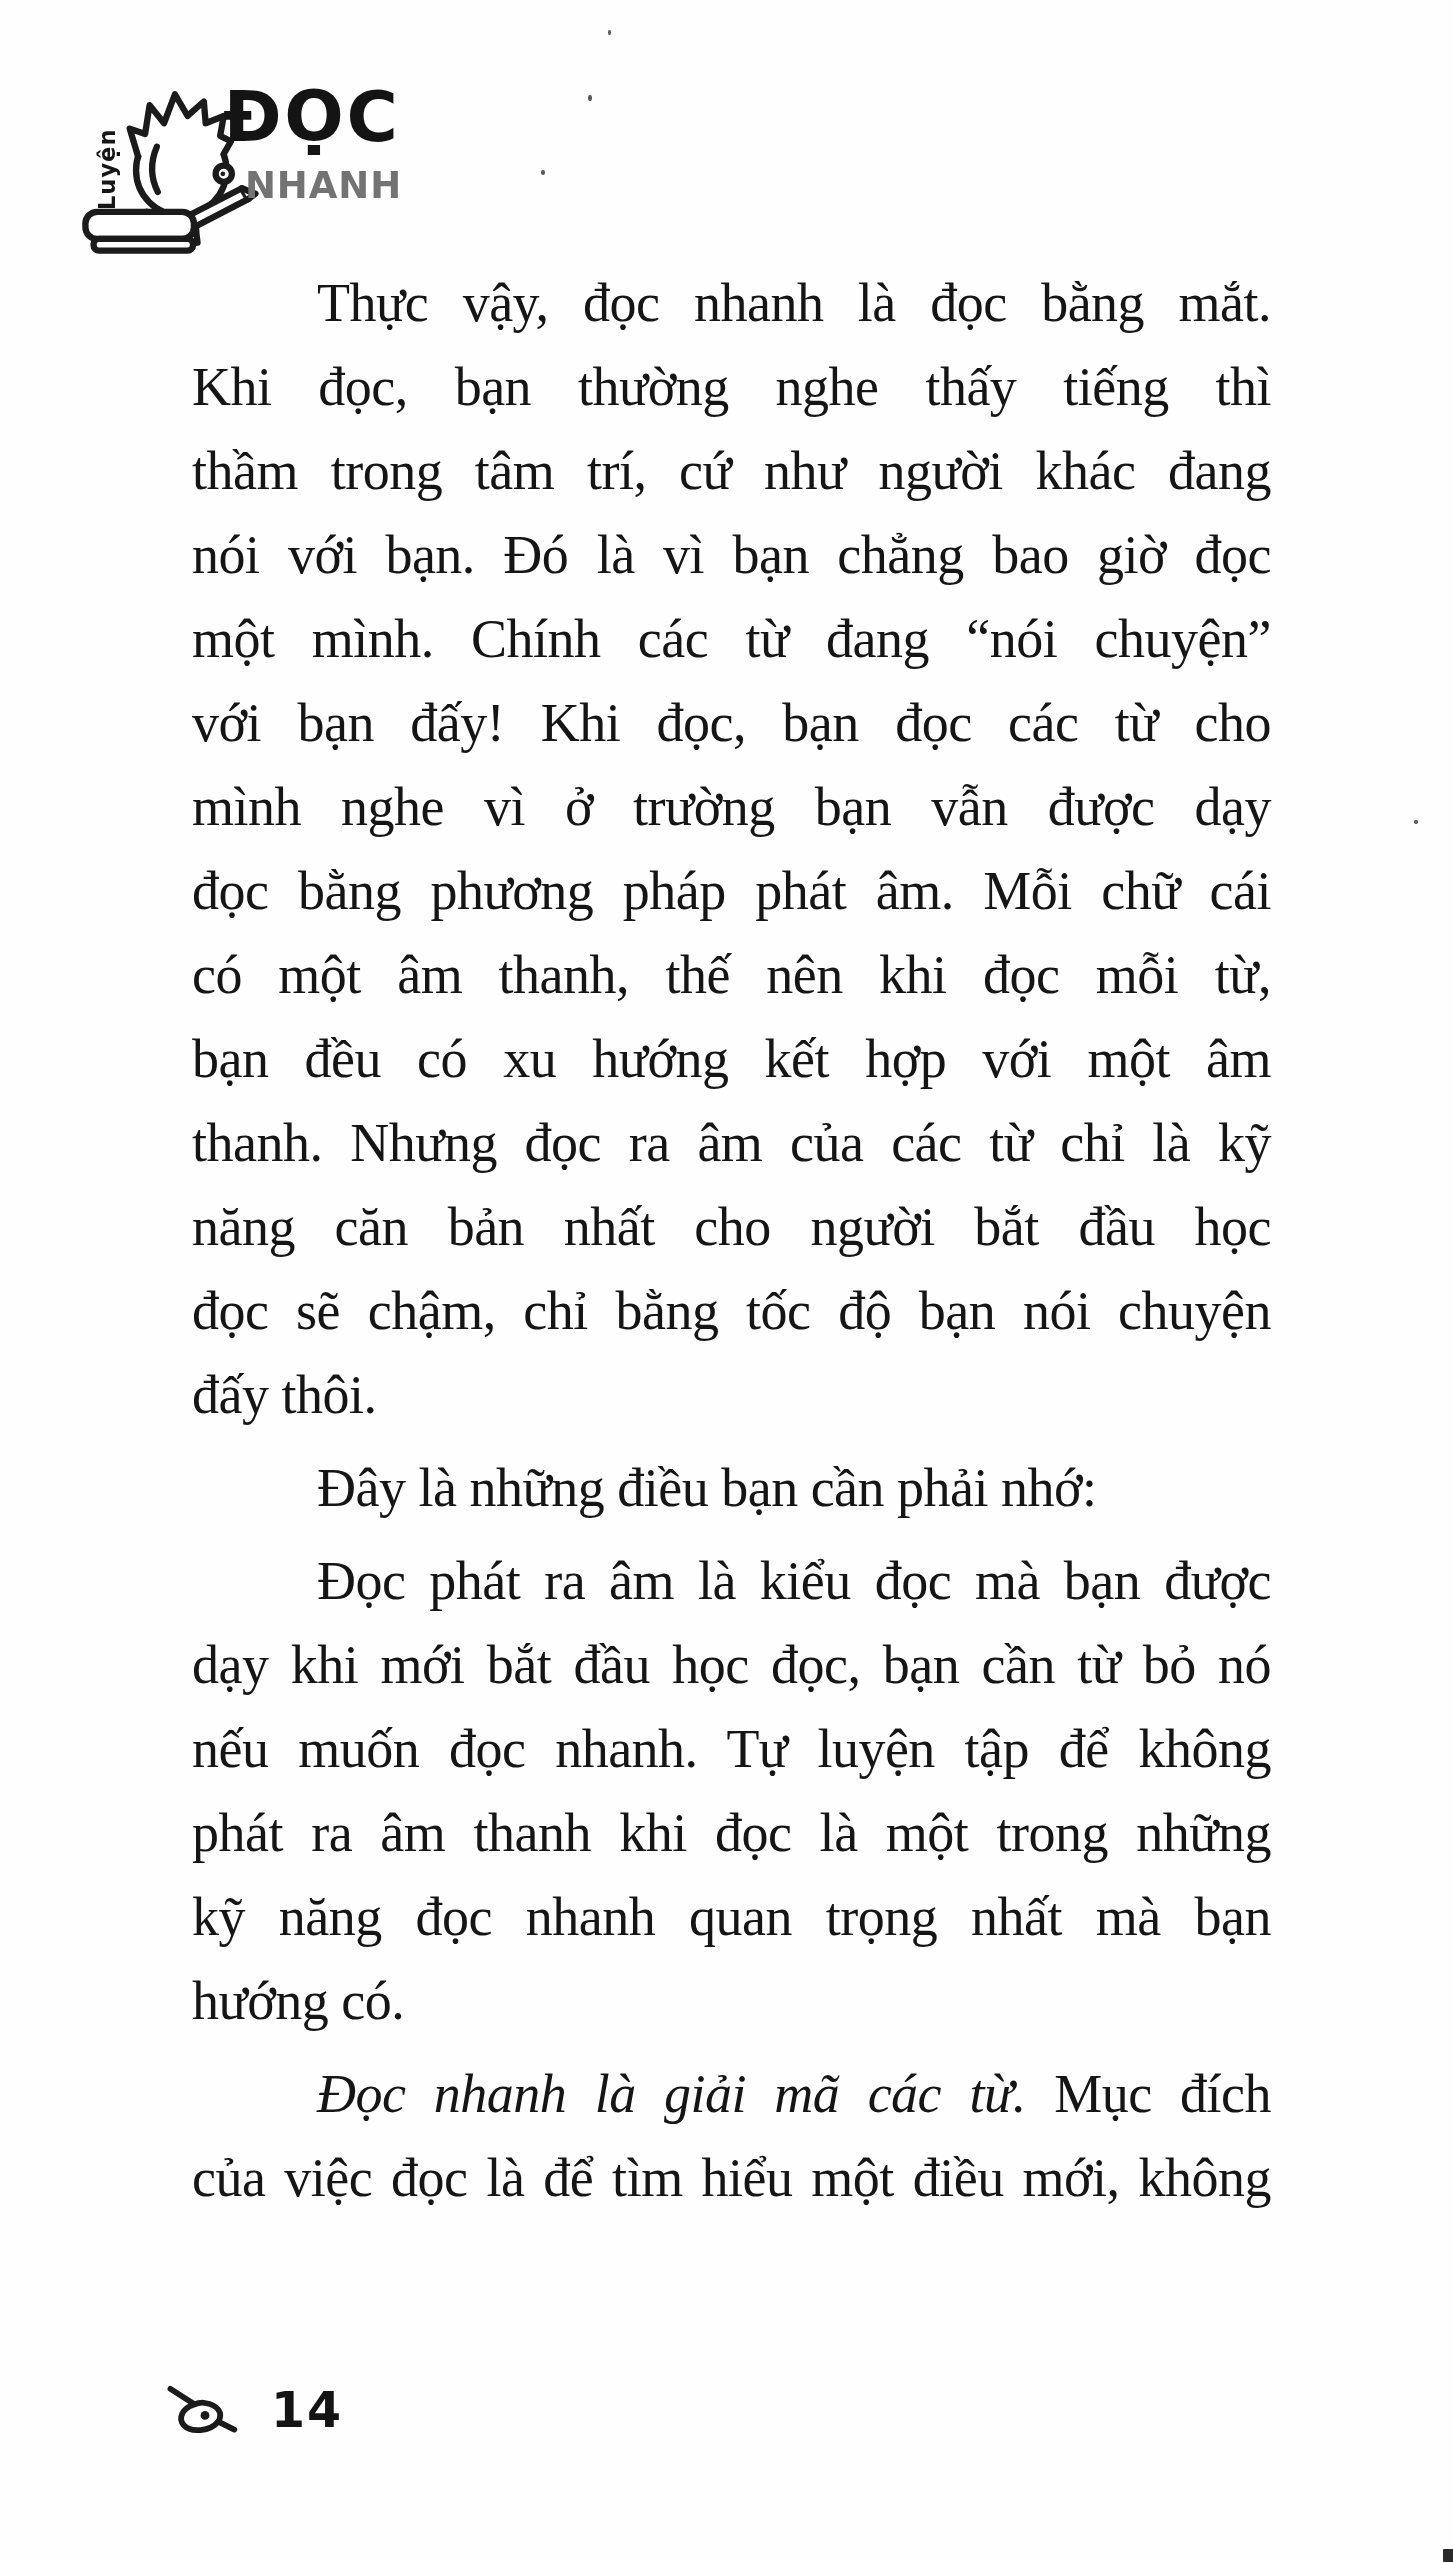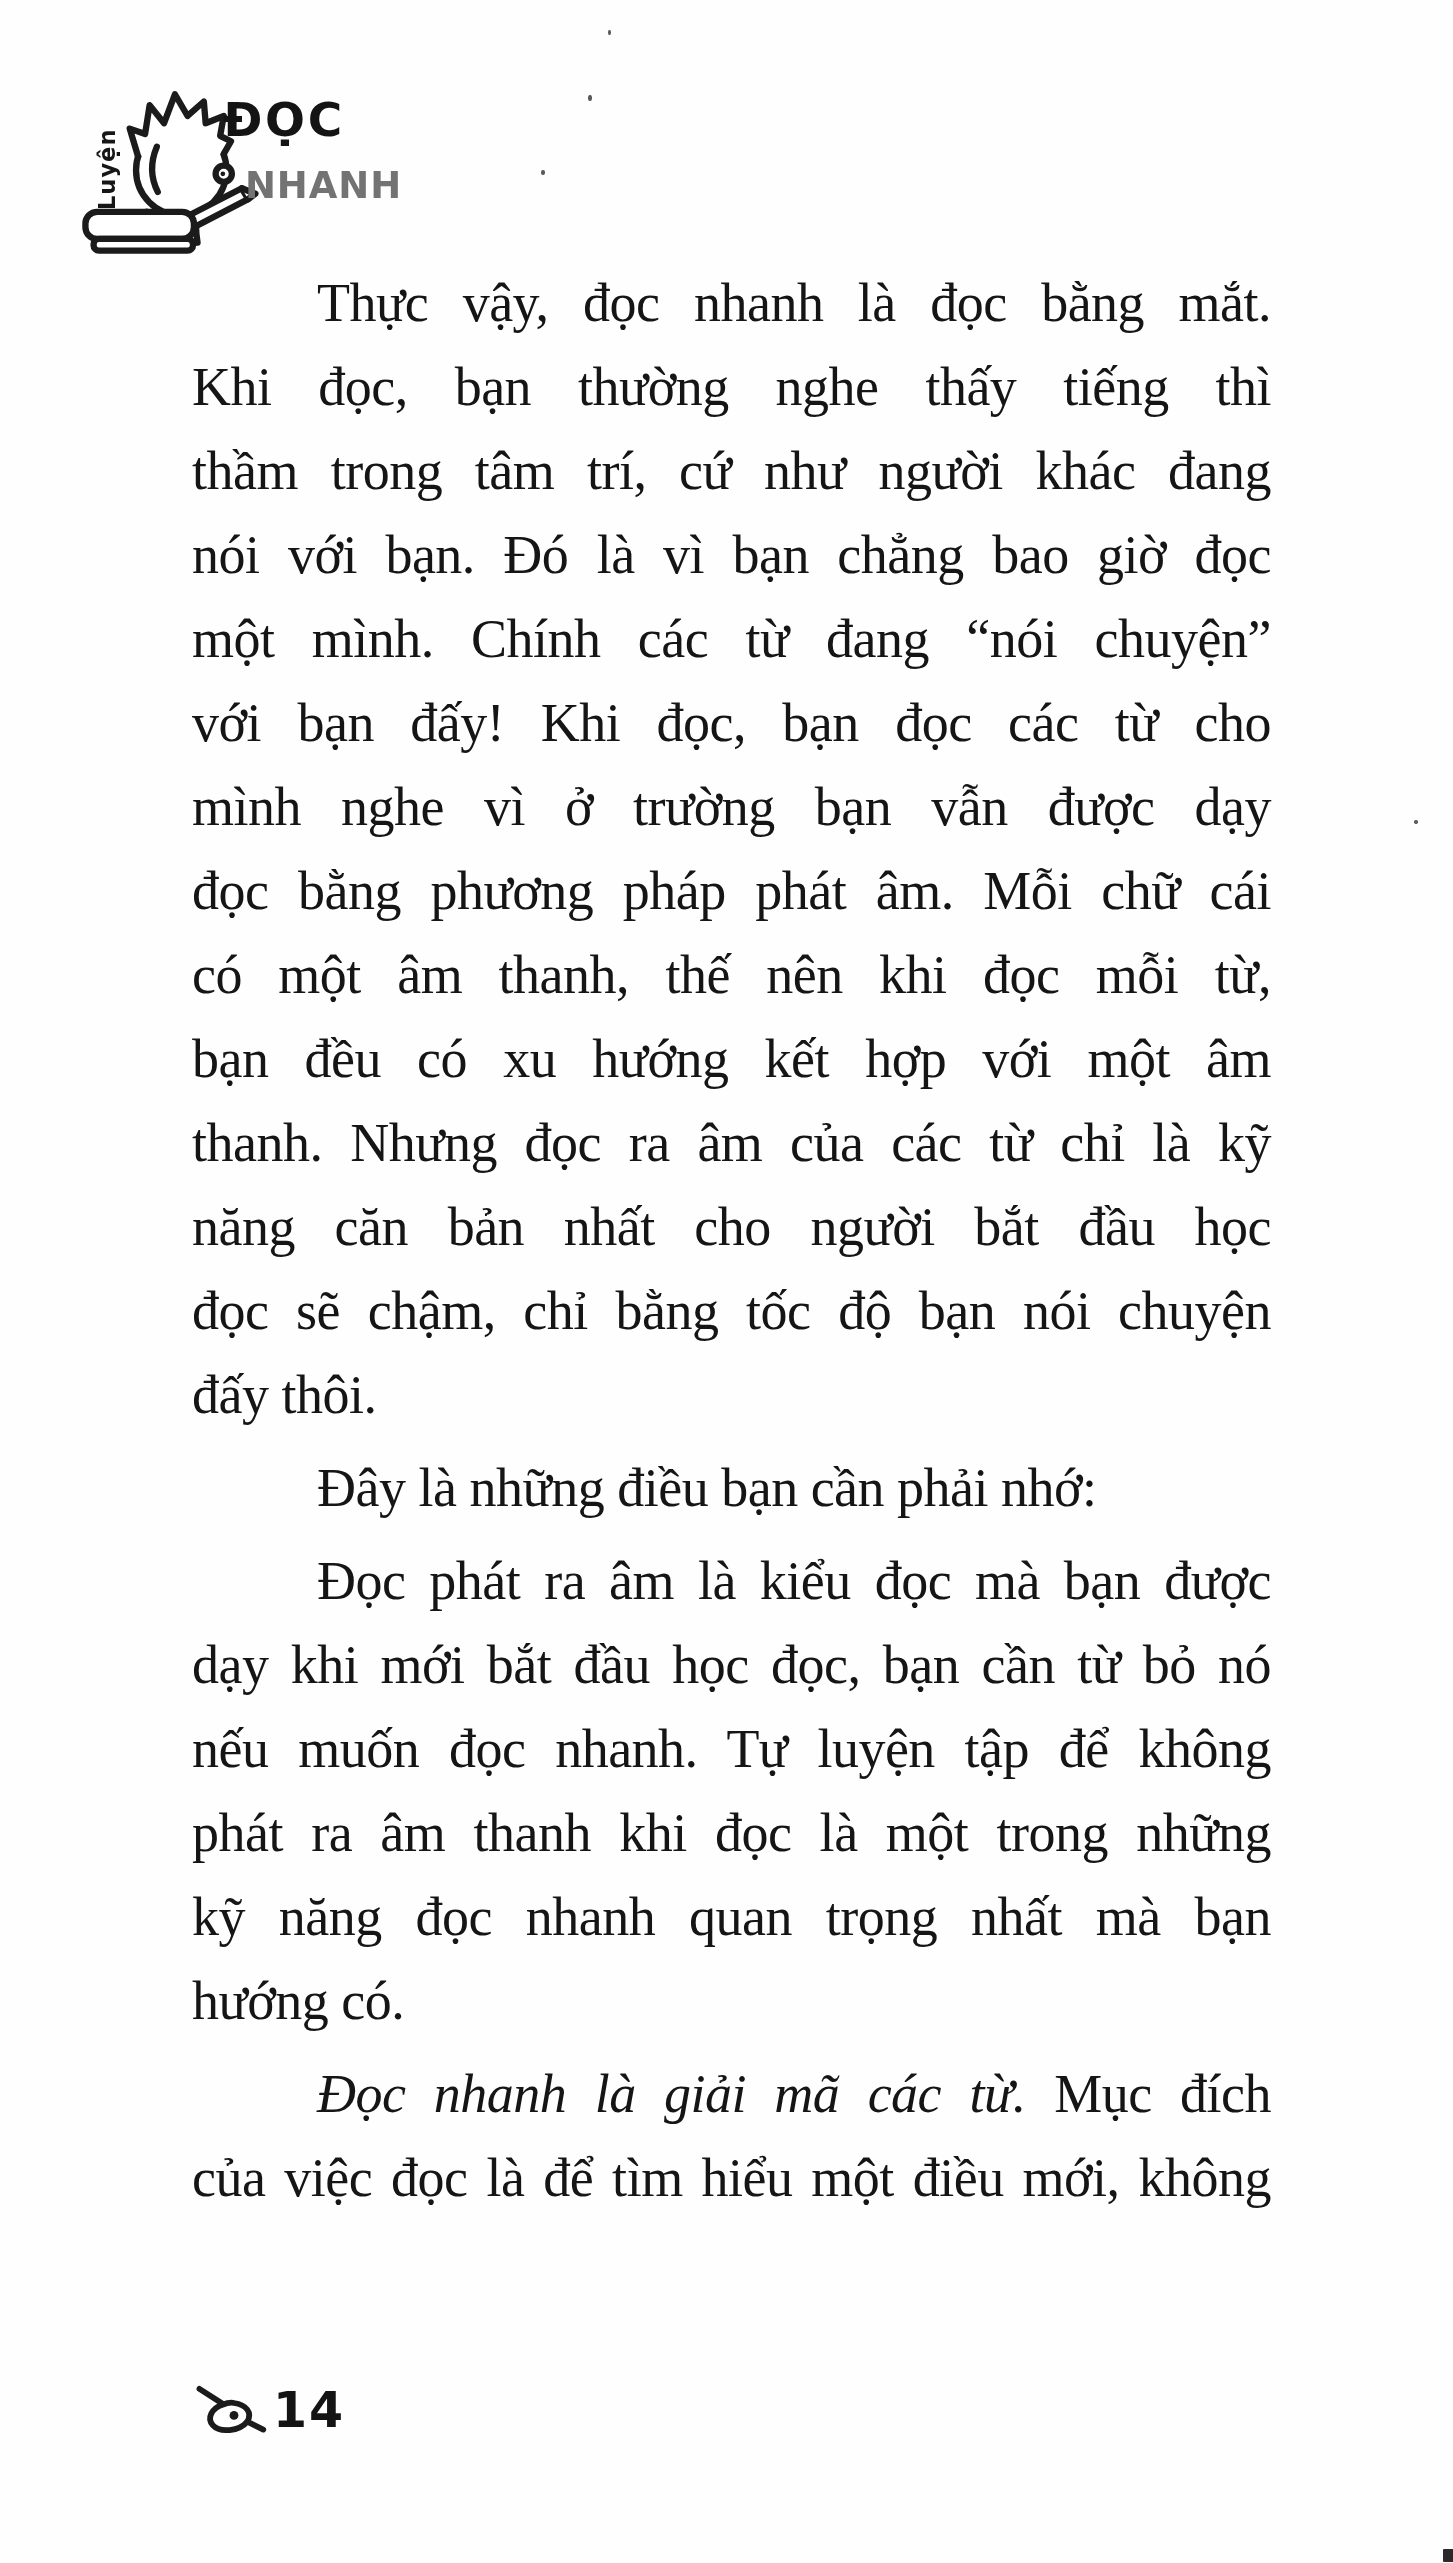--- a/index.html
+++ b/index.html
@@ -16,43 +16,43 @@
   
   .logo{position:absolute;left:0;top:0;width:435px;height:281px;}
   .logo-vertical{
     position:absolute;left:94px;top:105px;height:105px;
     writing-mode:vertical-rl;transform:rotate(180deg);
     font-family:"DejaVu Sans",sans-serif;font-weight:bold;
     font-size:22.7px;letter-spacing:0.9px;color:#161616;
   }
   .logo-boy{position:absolute;left:80px;top:78px;width:179px;height:179px;}
   .logo-title-top{
-    position:absolute;left:223px;top:96px;line-height:1;
+    position:absolute;left:223px;top:82px;line-height:1;
     font-family:"DejaVu Sans",sans-serif;font-weight:800;
-    font-size:47px;letter-spacing:2.7px;color:#141414;
+    font-size:70px;letter-spacing:2.7px;color:#141414;
   }
   .logo-title-bottom{
     position:absolute;left:245px;top:167px;line-height:1;
     font-family:"DejaVu Sans",sans-serif;font-weight:800;
     font-size:37px;letter-spacing:0.9px;color:#737373;
   }
 
   
   .body-text{
     position:absolute;left:192px;top:261px;width:1079px;
     font-size:54px;line-height:84px;letter-spacing:-0.5px;
   }
   .paragraph + .paragraph{margin-top:9px;}
   .line{text-align:justify;text-align-last:justify;}
   .line.nojust{text-align-last:left;}
   .line.indent{text-indent:125px;}
   .bi{font-weight:normal;font-style:italic;}
 
   
-  .footer{position:absolute;left:195px;top:2382px;display:flex;align-items:center;}
+  .footer{position:absolute;left:166px;top:2382px;display:flex;align-items:center;gap:27px;}
   .footer-icon{width:78px;height:56px;}
   .page-number{
     font-family:"DejaVu Sans",sans-serif;font-weight:bold;
     font-size:49px;color:#141414;letter-spacing:1.8px;
   }
 
   
   .speck{position:absolute;background:#5a5a5a;border-radius:50%;}
   .speck.s1{left:608px;top:30px;width:2.7px;height:4.5px;}
   .speck.s2{left:588px;top:95px;width:3.6px;height:6.3px;}

